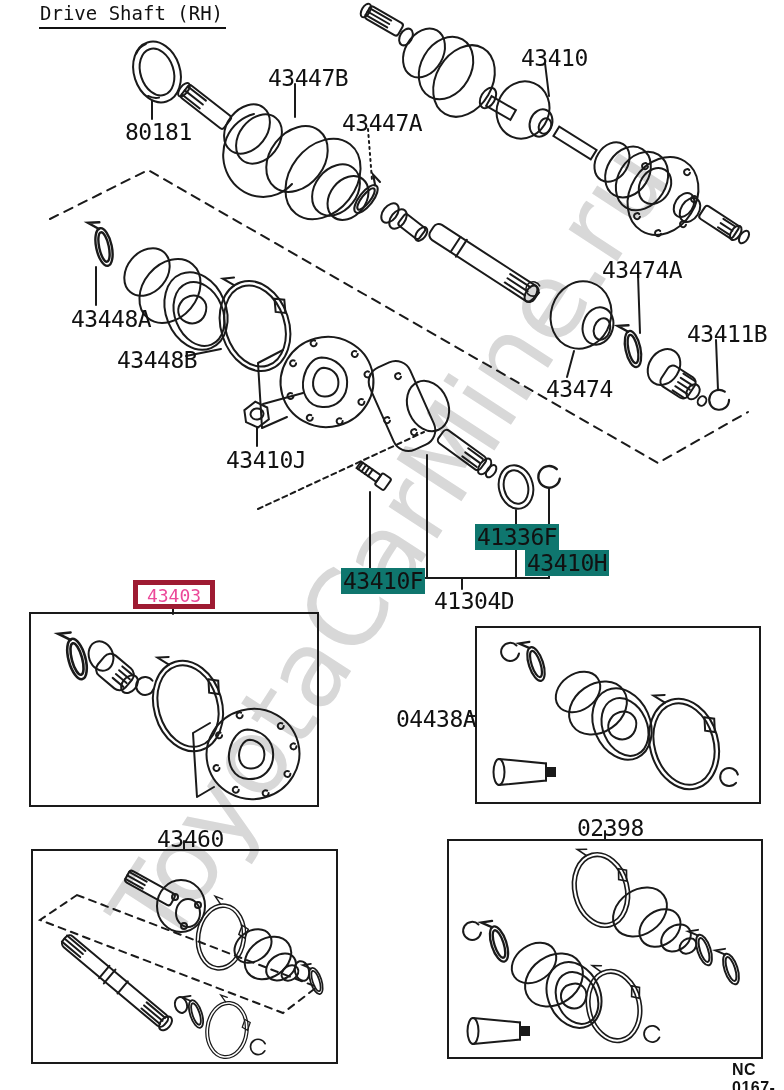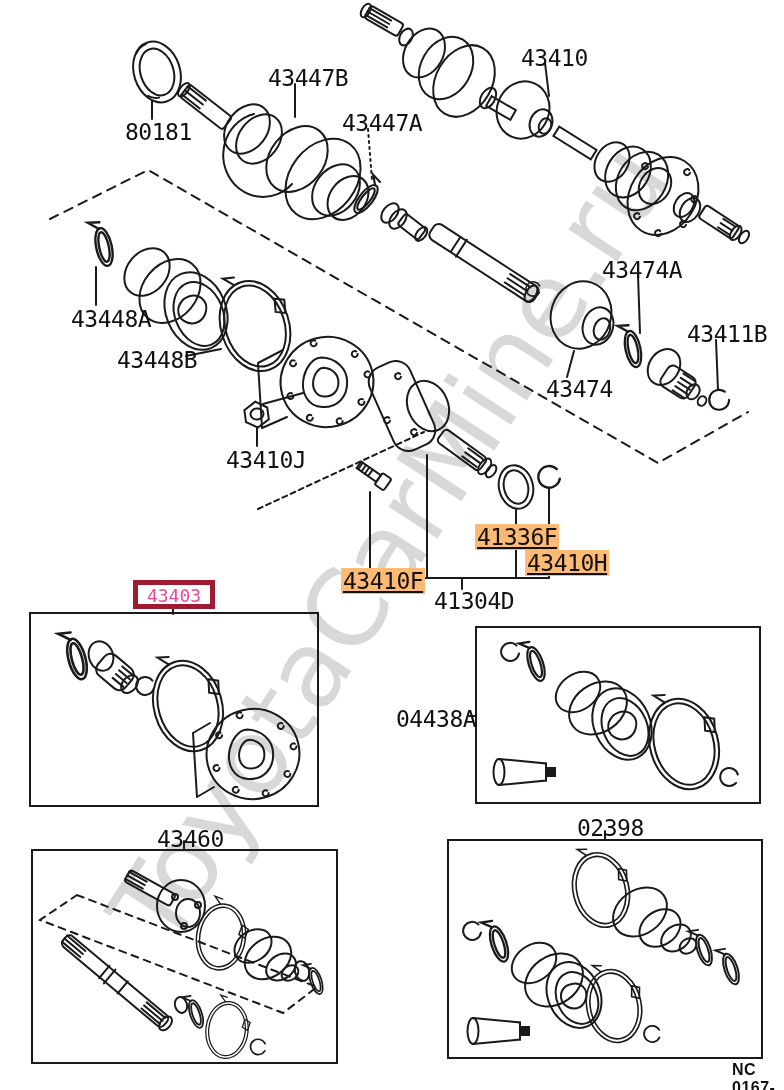--- a/index.html
+++ b/index.html
@@ -4,21 +4,21 @@
 <style>
   html,body{margin:0;padding:0;background:#fff;}
   .stage{position:relative;width:784px;height:1090px;background:#fff;overflow:hidden;
          font-family:"DejaVu Sans Mono", monospace;}
   .watermark{position:absolute;left:-210px;top:478px;width:1200px;height:134px;
          line-height:134px;text-align:center;font-size:106px;color:#d8d8d8;
          font-family:"DejaVu Sans", sans-serif;white-space:nowrap;
          transform:rotate(-57deg);transform-origin:50% 50%;user-select:none;}
   svg.art{position:absolute;left:0;top:0;}
   .lbl{position:absolute;font-size:23px;letter-spacing:-0.5px;color:#111;white-space:nowrap;}
-  .bg{background:#fdba74;padding:0 2px;text-decoration:underline;}
+  .bg{background:#0f766e;padding:0 2px;}
   .title{position:absolute;left:39px;top:2px;font-size:19px;color:#111;
          border-bottom:2px solid #111;padding:0 3px 3px 1px;}
   .redbox{position:absolute;left:133px;top:580px;width:82px;height:29px;
          box-sizing:border-box;border:5px solid #9E1B32;background:#fff;
          display:flex;align-items:flex-start;justify-content:center;font-size:18px;color:#ec4899;}
   .doccode{position:absolute;left:684px;top:1061px;font-size:16px;font-weight:bold;
          font-family:"Liberation Sans", sans-serif;color:#111;letter-spacing:0.5px;margin-left:48px;}
 </style>
 </head>
 <body>
@@ -307,20 +307,21 @@
           <ellipse cx="66" rx="5" ry="8"></ellipse>
         </g>
         <ellipse cx="181" cy="1005" rx="6" ry="8" transform="rotate(-15 181 1005)"></ellipse>
         <use href="#clamp" transform="translate(196,1014) rotate(-18) scale(0.9)"></use>
         <use href="#band" transform="translate(227,1030) rotate(6) scale(0.62)"></use>
         <use href="#cring" transform="translate(258,1047) rotate(20) scale(0.85)"></use>
       </g>
     </g>
   </svg>
 
+  <div class="title">Drive Shaft (RH)</div>
 
   <div class="lbl" style="left:125px;top:119px">80181</div>
   <div class="lbl" style="left:268px;top:65px">43447B</div>
   <div class="lbl" style="left:342px;top:110px">43447A</div>
   <div class="lbl" style="left:521px;top:45px">43410</div>
   <div class="lbl" style="left:71px;top:306px">43448A</div>
   <div class="lbl" style="left:117px;top:347px">43448B</div>
   <div class="lbl" style="left:602px;top:257px">43474A</div>
   <div class="lbl" style="left:546px;top:376px">43474</div>
   <div class="lbl" style="left:687px;top:321px">43411B</div>

